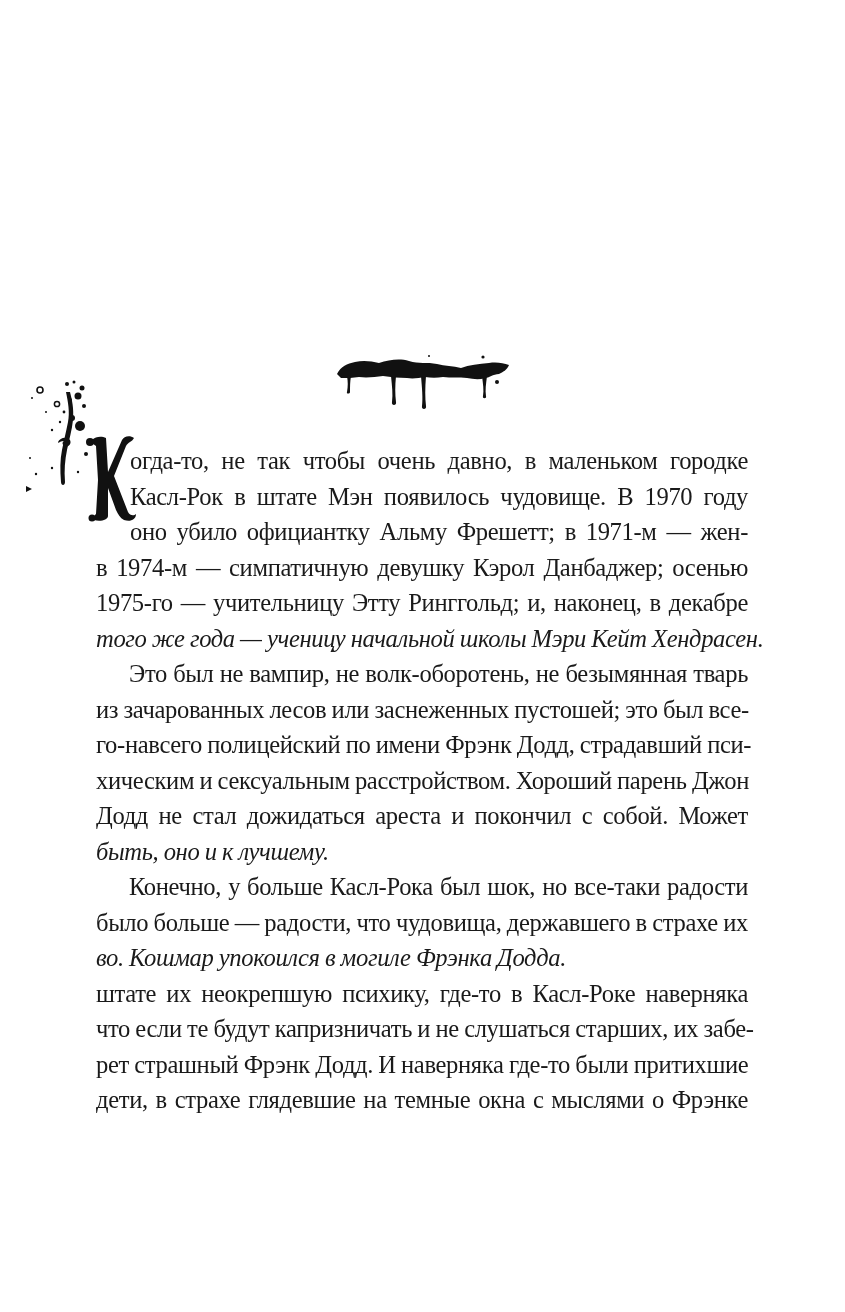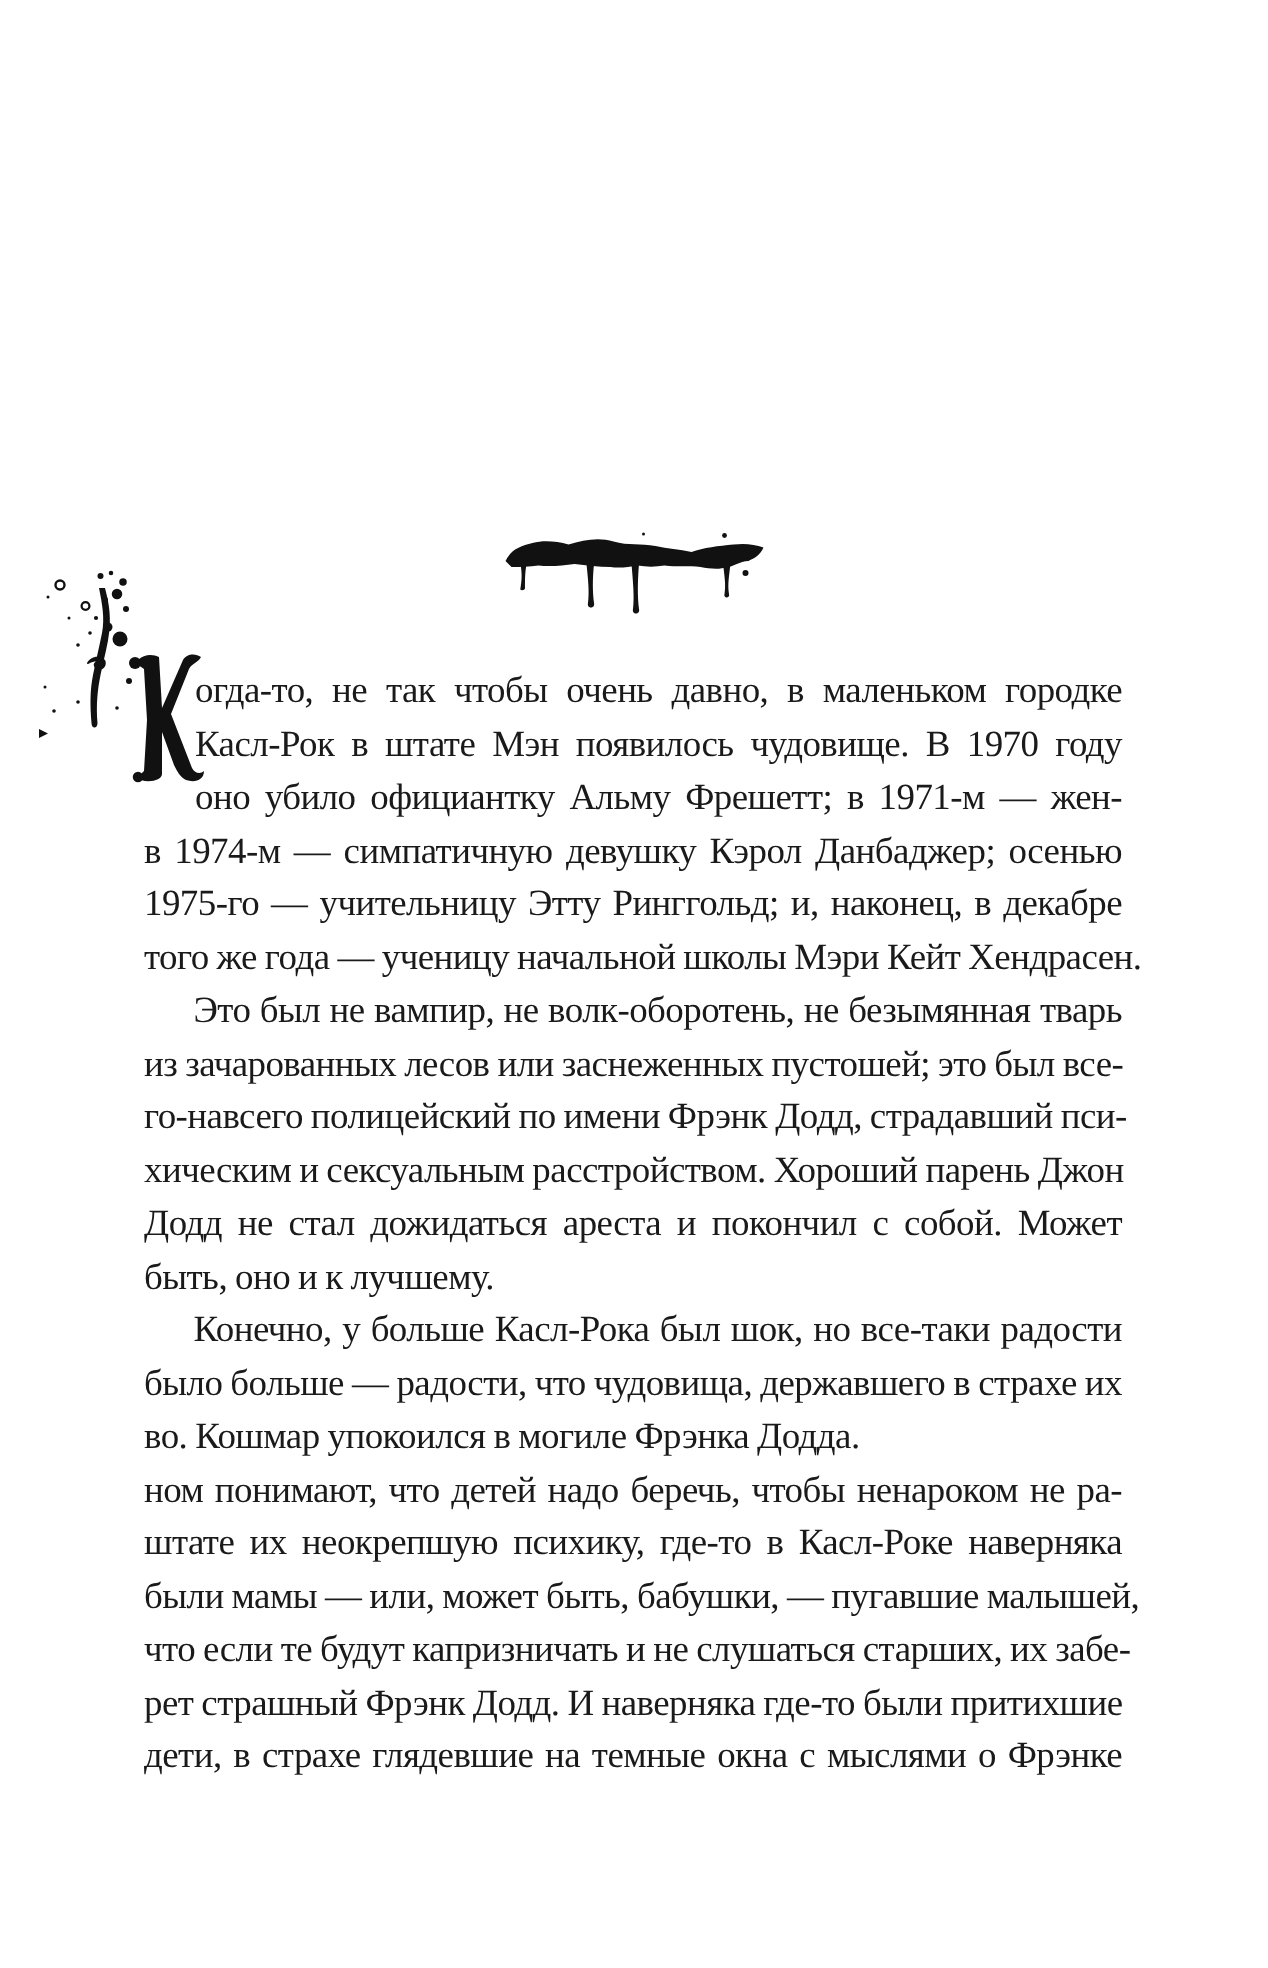--- a/index.html
+++ b/index.html
@@ -60,20 +60,21 @@
       height: 35.5px;
     }
     .line.indent-cap {
       margin-left: 34px;
     }
     .line.para-start {
       padding-left: 33px;
     }
     .line.last {
       text-align-last: left;
+      font-style: italic;
     }
   </style>
 </head>
 <body>
 
 <div class="page">
 
   <svg class="ornament" viewBox="0 0 180 60" xmlns="http://www.w3.org/2000/svg">
     <path fill="#111" d="M4,22 C8,14 14,12 22,10 C30,8 38,9 46,11 C56,8 66,6 76,9 C86,12 94,10 104,12 C112,14 120,14 128,16 C136,13 146,12 156,11 C164,10 170,11 176,13 C174,18 170,20 166,22 C160,22 156,26 152,26 C146,28 140,27 134,26 C126,25 118,26 110,25 C104,26 98,26 92,25 C86,26 80,27 74,26 C66,26 58,25 50,24 C42,25 34,26 26,25 C20,26 14,26 8,26 Z"></path>
     <path fill="#111" d="M14,24 C15,30 15,34 14,40 C13,42 17,42 17,40 C17,34 17,30 18,24 Z"></path>
@@ -141,22 +142,20 @@
       <span class="line last">быть, оно и к лучшему.</span>
     </div>
 
     <div>
       <span class="line para-start">Конечно, у больше Касл-Рока был шок, но все-таки радости</span>
       <span class="line">было больше — радости, что чудовища, державшего в страхе их</span>
       <span class="line last">во. Кошмар упокоился в могиле Фрэнка Додда.</span>
     </div>
 
     <div>
-      <span class="line">ном понимают, что детей надо беречь, чтобы ненароком не ра-</span>
       <span class="line">штате их неокрепшую психику, где-то в Касл-Роке наверняка</span>
-      <span class="line">были мамы — или, может быть, бабушки, — пугавшие малышей,</span>
       <span class="line">что если те будут капризничать и не слушаться старших, их забе-</span>
       <span class="line">рет страшный Фрэнк Додд. И наверняка где-то были притихшие</span>
       <span class="line">дети, в страхе глядевшие на темные окна с мыслями о Фрэнке</span>
 
     </div>
   </div>
 </div>
 
 </body></html>

